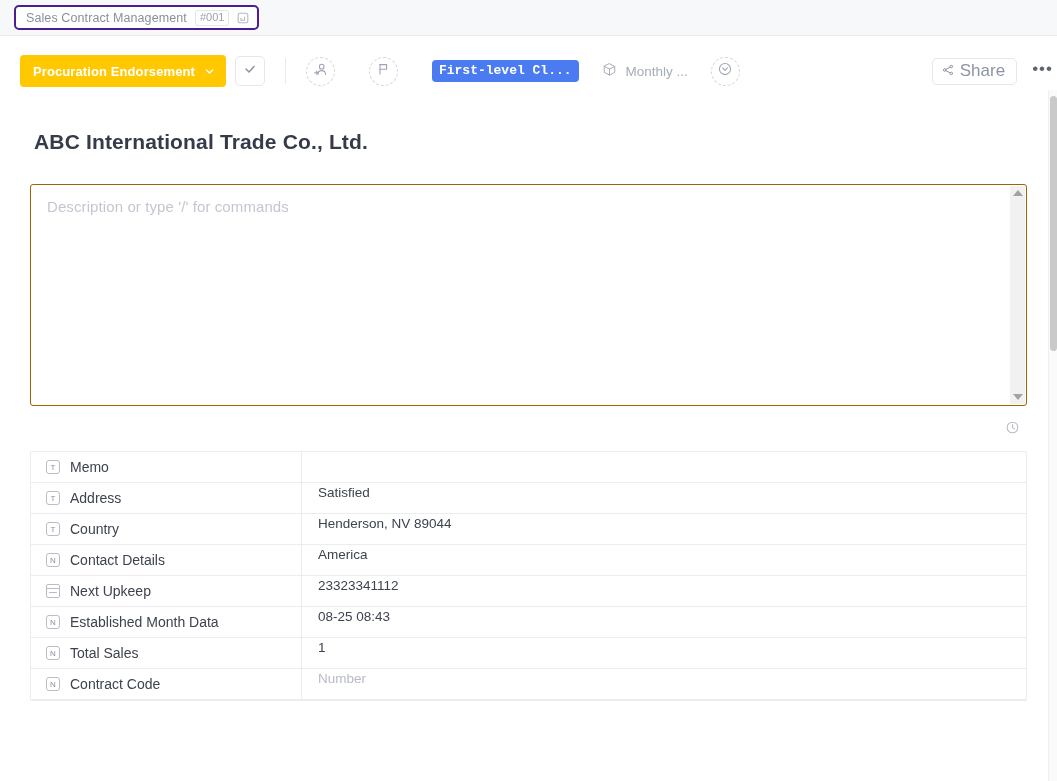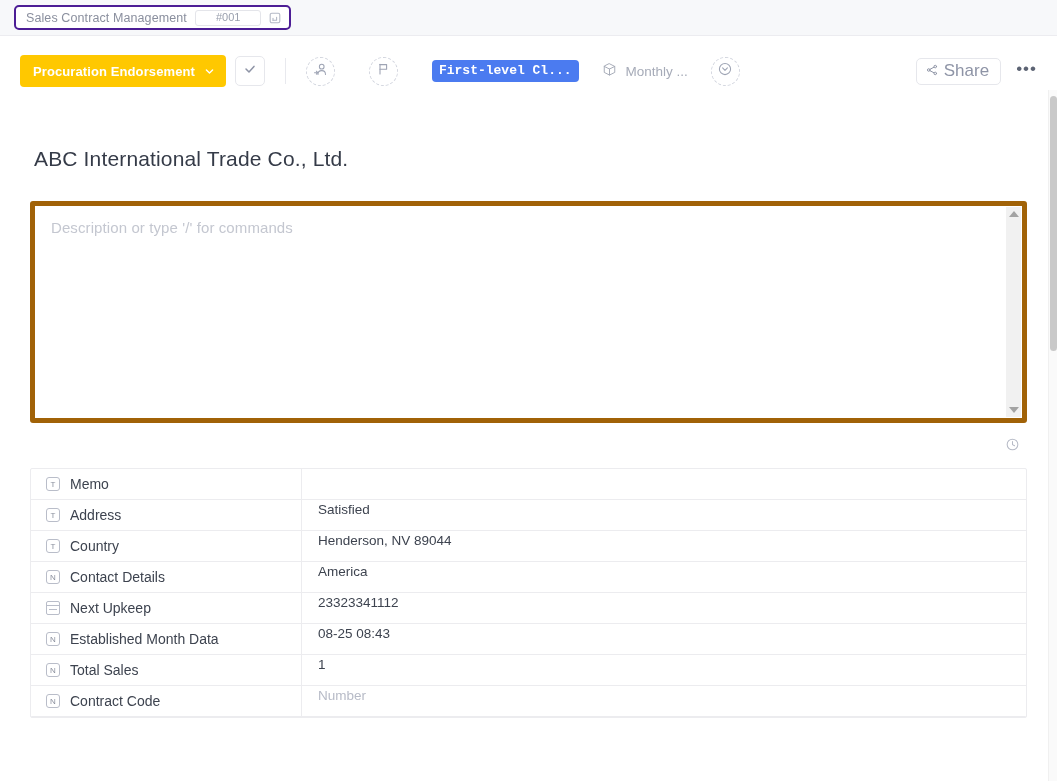--- a/index.html
+++ b/index.html
@@ -34,31 +34,31 @@
     font-size: 12.5px;
     color: #8a8f9e;
     letter-spacing: .1px;
     white-space: nowrap;
   }
   .tab-badge {
     font-size: 11px;
     color: #9aa0ae;
     border: 1px solid #e4e5ea;
     border-radius: 3px;
-    padding: 1px 20px 2px;
+    padding: 1px 4px 2px;
     line-height: 1;
   }
   .tab-open-icon { display: flex; align-items: center; color: #b4b9c6; }
 
   
   .toolbar {
     height: 70px;
     display: flex;
     align-items: center;
-    padding: 0 20px 0 20px;
+    padding: 0 4px 0 20px;
     background: #ffffff;
     position: relative;
   }
   .status-btn {
     background: #FFC800;
     color: #ffffff;
     border: none;
     border-radius: 4px;
     height: 32px;
     padding: 0 11px 0 13px;
@@ -139,27 +139,27 @@
   }
 
   
   .content {
     padding: 0 30px;
     position: relative;
   }
   .page-title {
     font-size: 21px;
     color: #353b48;
-    margin: 41px 0 0 4px;
-    font-weight: normal;
+    margin: 24px 0 0 4px;
+    font-weight: bold;
     letter-spacing: .15px;
   }
   .desc-box {
     margin-top: 30px;
-    border: 5px solid #a16207;
+    border: 1px solid #a16207;
     border-radius: 3px;
     height: 222px;
     position: relative;
     background: #fff;
   }
   .desc-placeholder {
     position: absolute;
     left: 16px; top: 13px;
     font-size: 15px;
     color: #c4c7d0;

